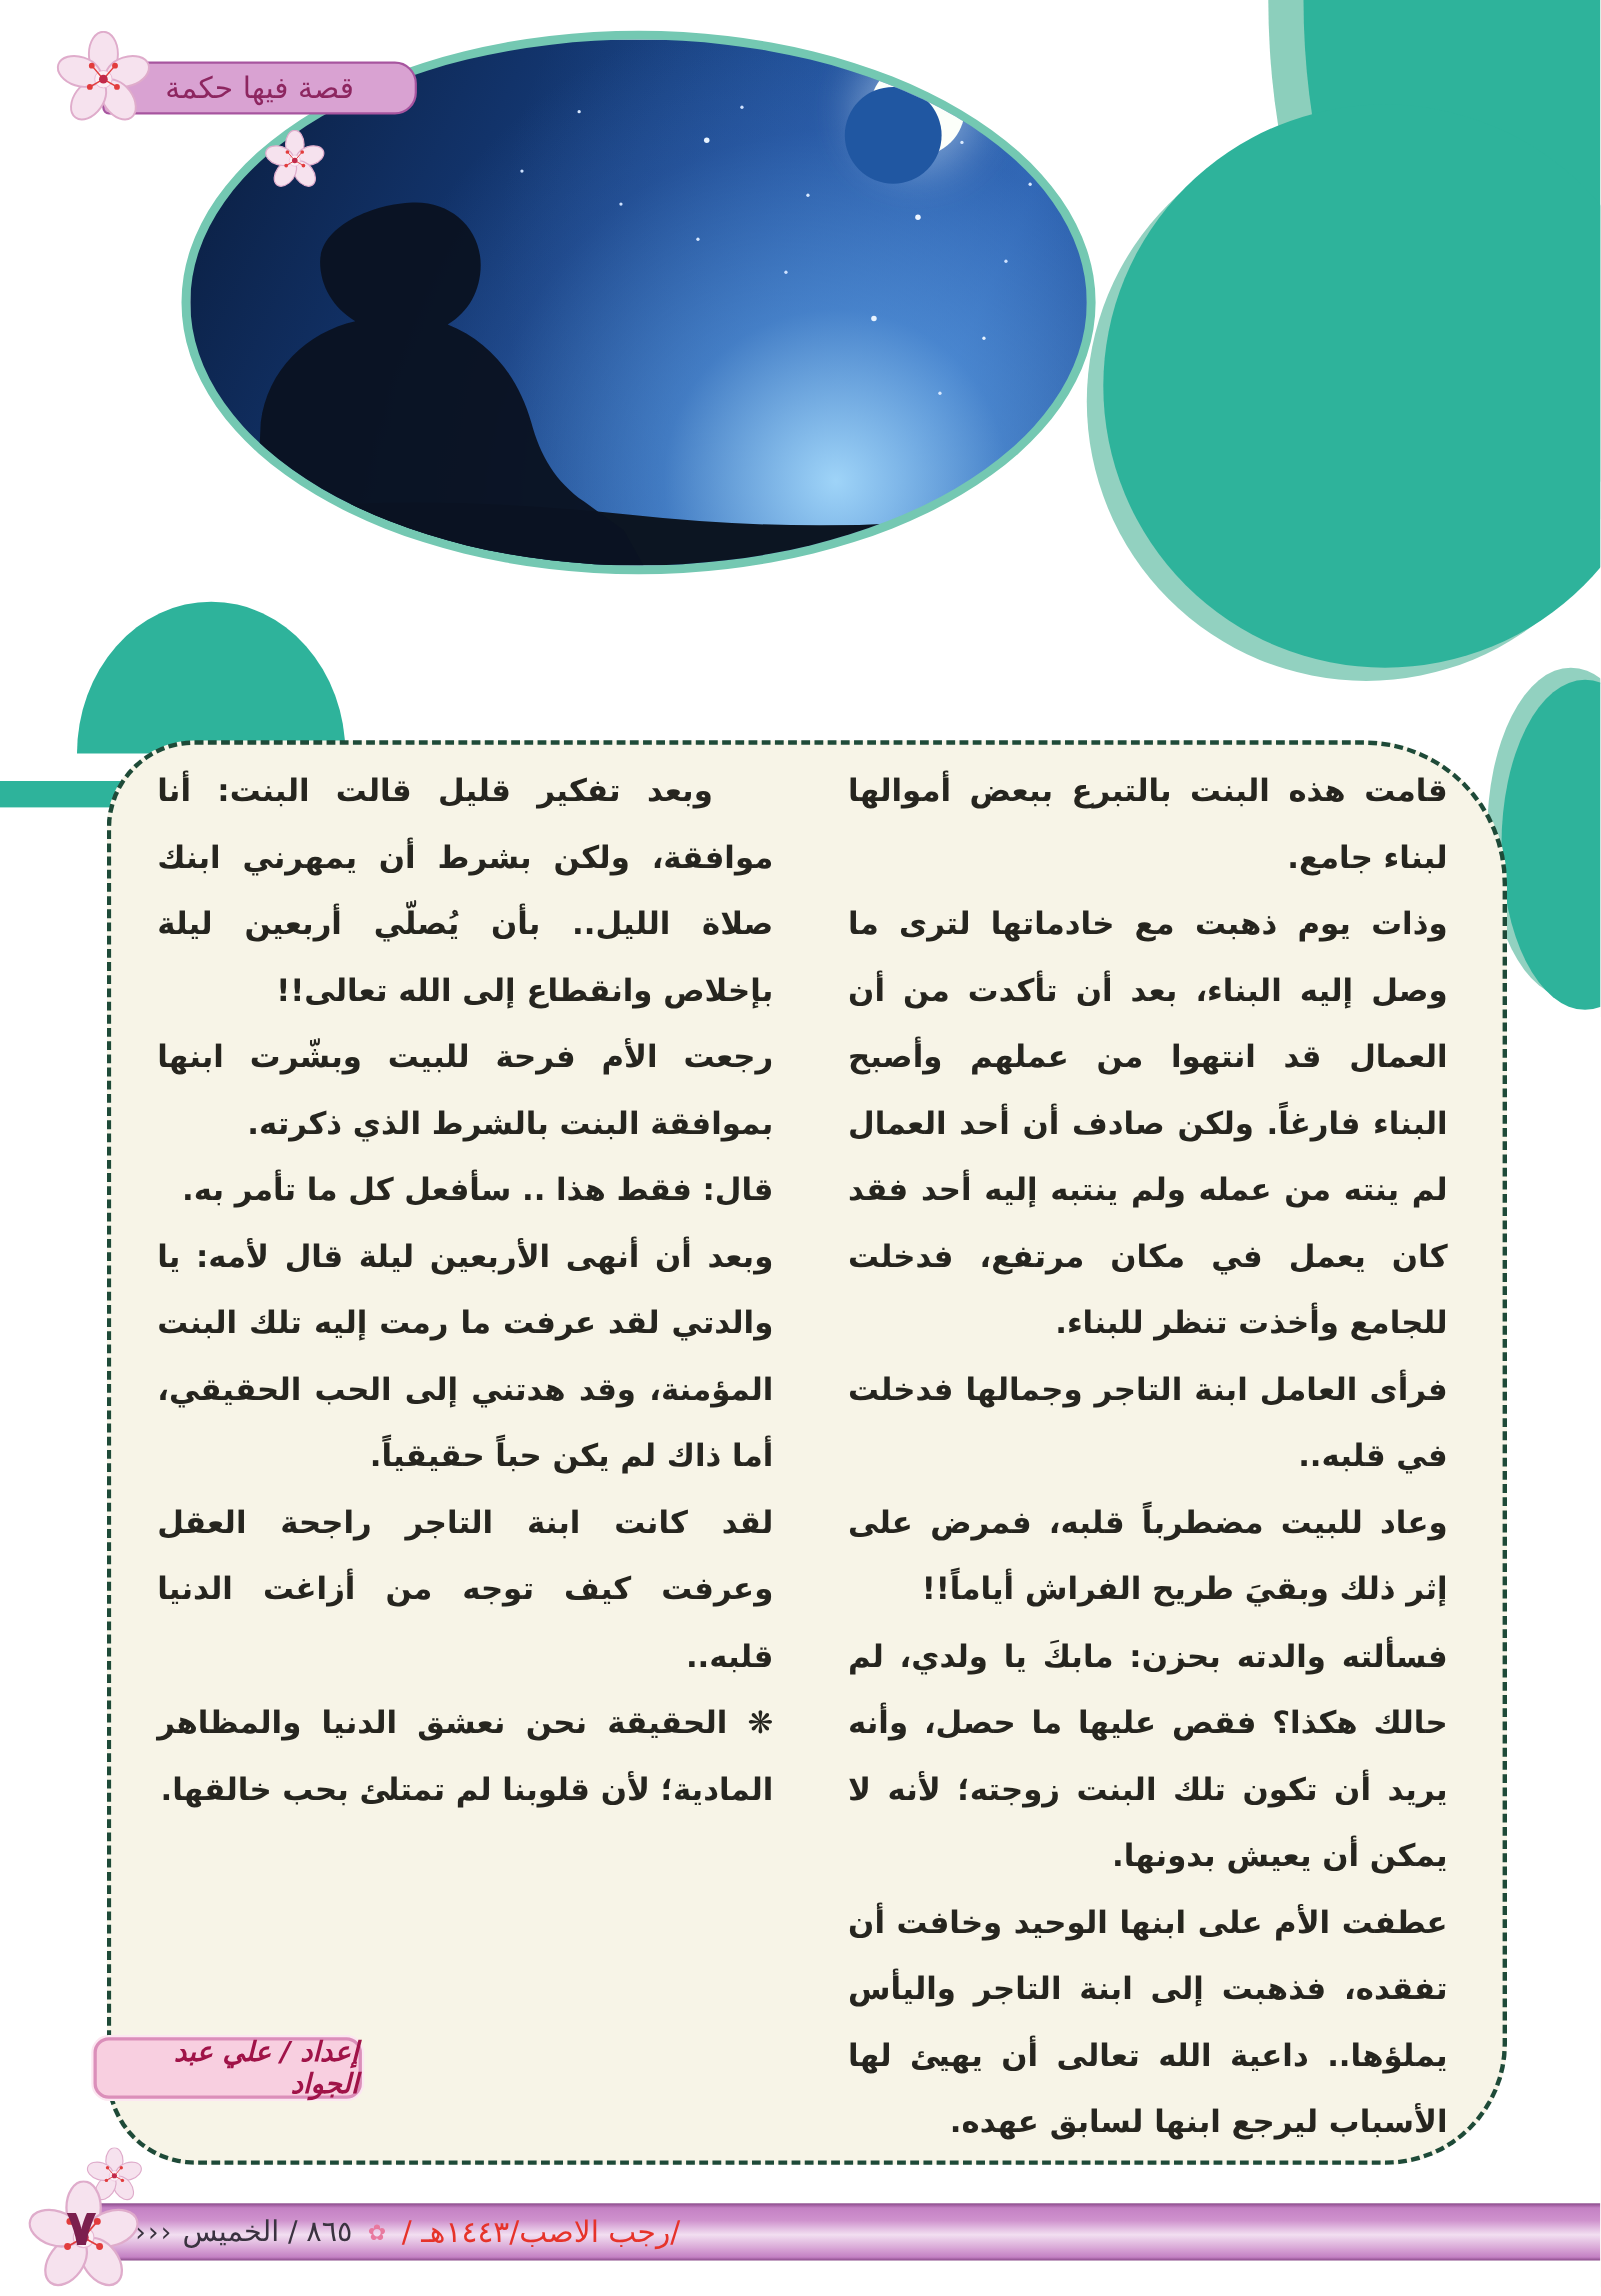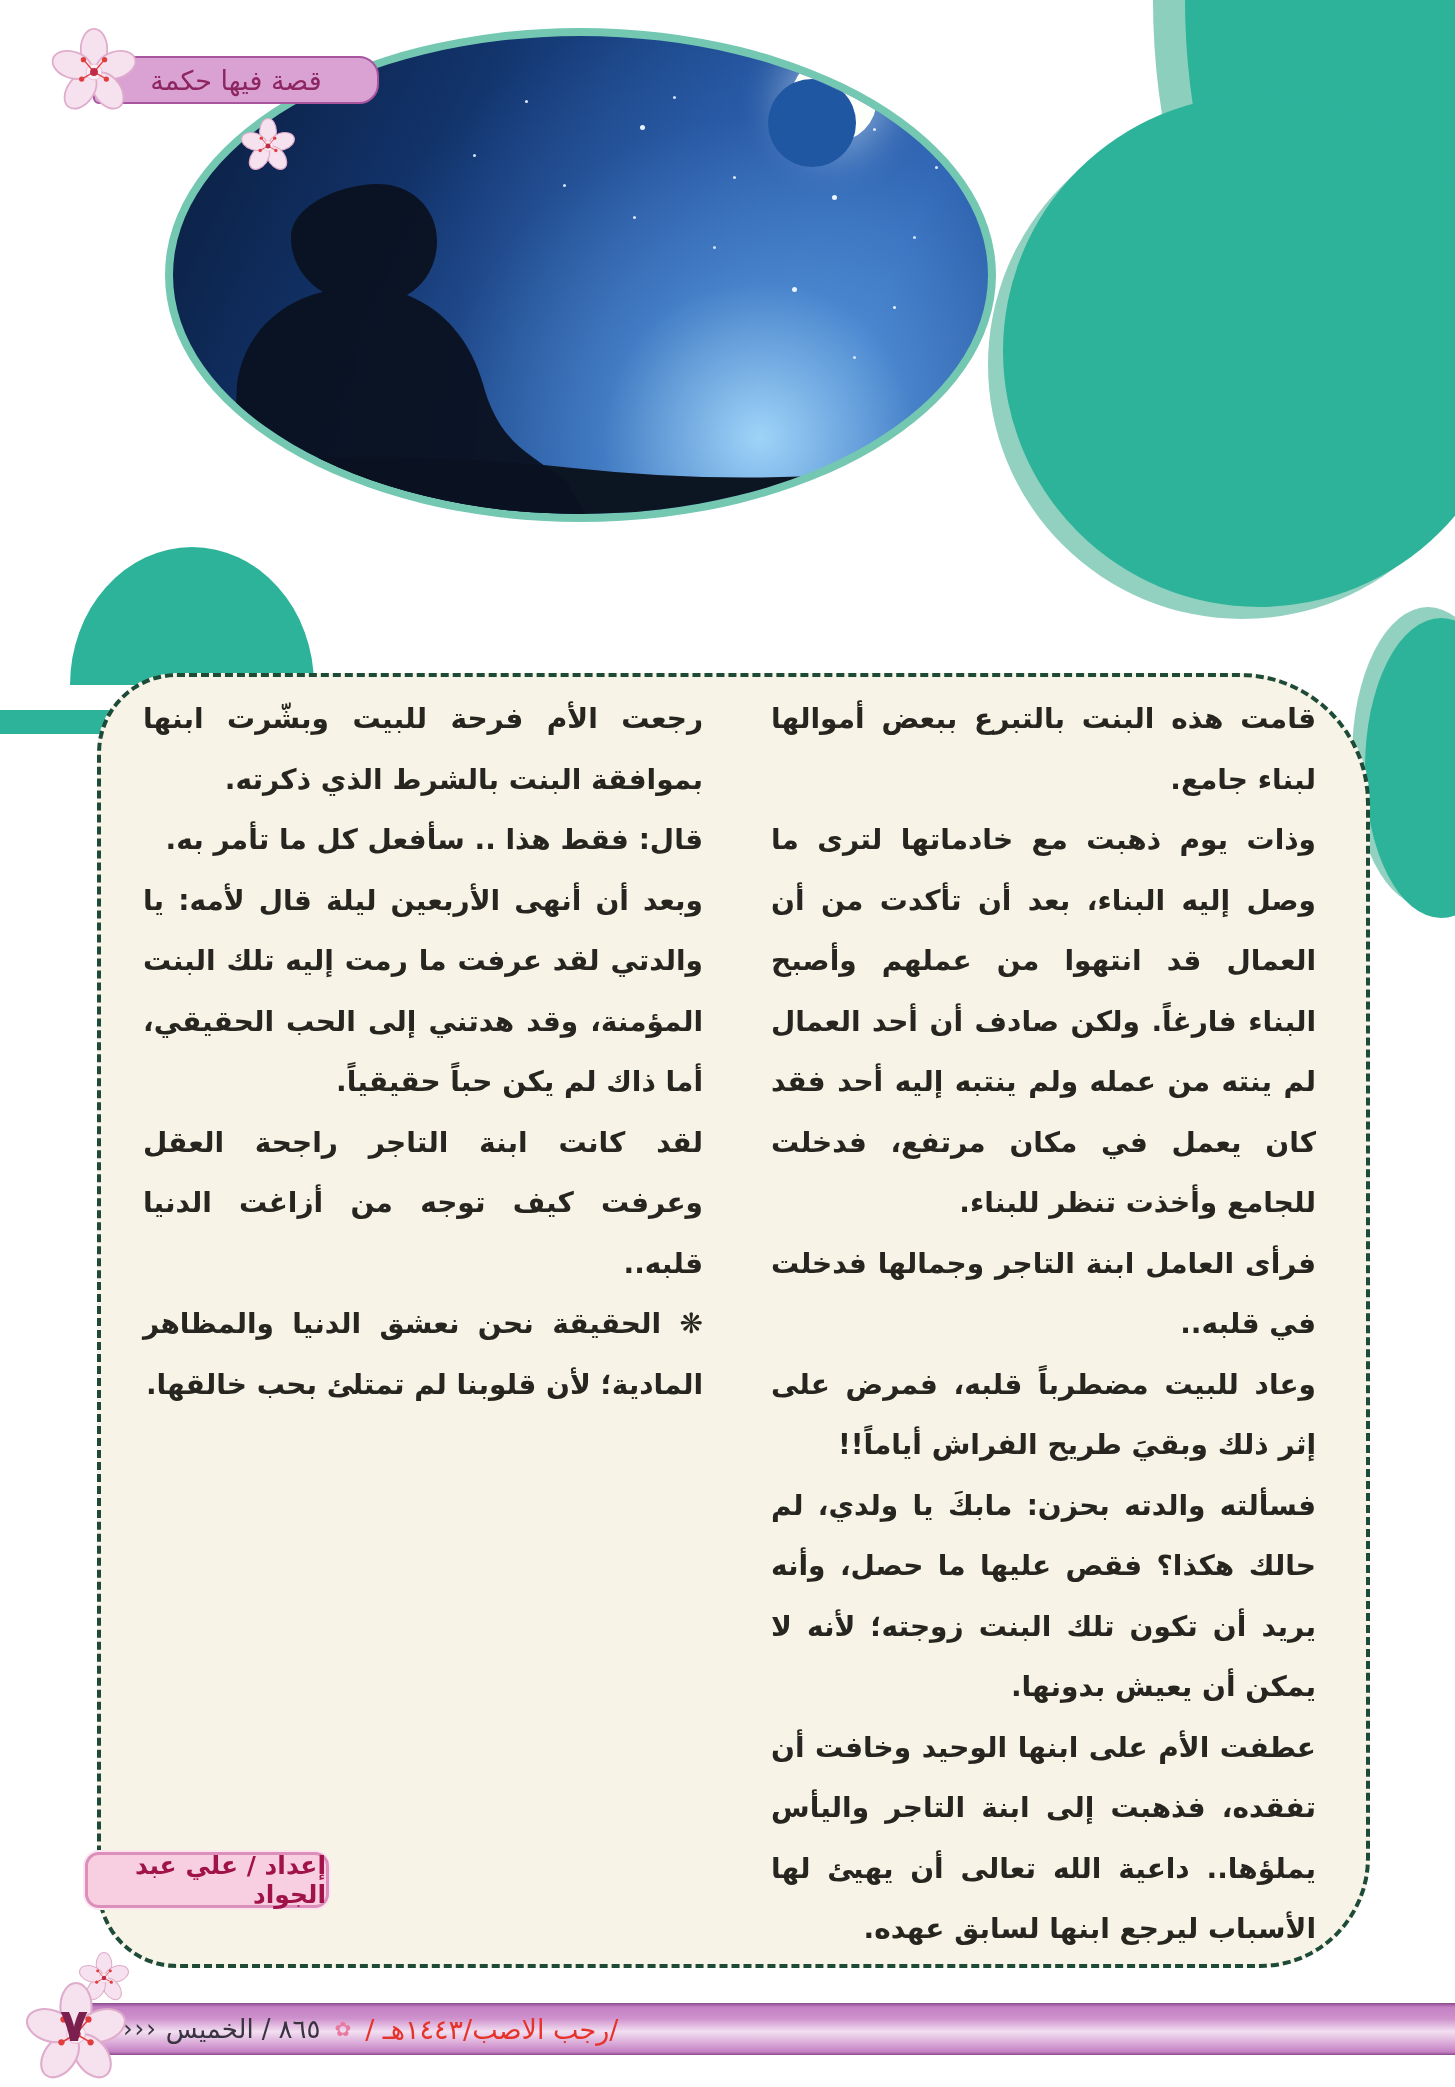--- a/index.html
+++ b/index.html
@@ -55,21 +55,21 @@
   .col{position:absolute;top:12px;direction:rtl;color:#26251f;
     font-size:28px;font-weight:bold;line-height:60.5px;text-align:justify;}
   .col p{margin:0;}
   .col p.indent-first{text-indent:55px;}
   .col-right{right:50px;width:545px;}
   .col-left{left:42px;width:560px;}
   
   .author-badge{position:absolute;left:85px;top:1852px;width:238px;height:50px;z-index:5;
     background:#f8cfe0;border:3px solid #db8fba;border-radius:14px;
     box-shadow:0 0 0 2px #fce7f1;display:flex;align-items:center;justify-content:center;
-    direction:rtl;color:#a01348;font-weight:bold;font-size:25px;}
+    direction:rtl;color:#a01348;font-weight:bold;font-size:25px;font-style:italic;}
   
   .footer-bar{position:absolute;left:85px;top:2003px;width:1370px;height:52px;z-index:4;
     background:linear-gradient(180deg,#8a4a8a 0%,#c481c4 8%,#cf92cd 30%,#f2dff1 55%,#d9a8d7 78%,#c481c4 94%,#8a4a8a 100%);
     display:flex;align-items:center;direction:ltr;padding-left:38px;box-sizing:border-box;}
   .footer-black{color:#3a3340;font-size:26px;display:flex;align-items:center;gap:8px;}
   .footer-chevrons{letter-spacing:2px;font-size:24px;}
   .footer-flower{color:#e87fa0;font-size:20px;margin:0 14px;color:#e8799f;}
   .footer-date{color:#e6332a;font-weight:normal;font-size:27px;direction:rtl;}
   .page-number{position:absolute;left:60px;top:1998px;z-index:7;color:#7b1f4e;
     font-weight:bold;font-size:46px;}
@@ -139,20 +139,21 @@
   <div class="content">
     <div class="col col-right">
         <p>قامت هذه البنت بالتبرع ببعض أموالها لبناء جامع.</p>
         <p>وذات يوم ذهبت مع خادماتها لترى ما وصل إليه البناء، بعد أن تأكدت من أن العمال قد انتهوا من عملهم وأصبح البناء فارغاً. ولكن صادف أن أحد العمال لم ينته من عمله ولم ينتبه إليه أحد فقد كان يعمل في مكان مرتفع، فدخلت للجامع وأخذت تنظر للبناء.</p>
         <p>فرأى العامل ابنة التاجر وجمالها فدخلت في قلبه..</p>
         <p>وعاد للبيت مضطرباً قلبه، فمرض على إثر ذلك وبقيَ طريح الفراش أياماً!!</p>
         <p>فسألته والدته بحزن: مابكَ يا ولدي، لم حالك هكذا؟ فقص عليها ما حصل، وأنه يريد أن تكون تلك البنت زوجته؛ لأنه لا يمكن أن يعيش بدونها.</p>
         <p>عطفت الأم على ابنها الوحيد وخافت أن تفقده، فذهبت إلى ابنة التاجر واليأس يملؤها.. داعية الله تعالى أن يهيئ لها الأسباب ليرجع ابنها لسابق عهده.</p>
       </div>
     <div class="col col-left">
+        <p class="indent-first">وبعد تفكير قليل قالت البنت: أنا موافقة، ولكن بشرط أن يمهرني ابنك صلاة الليل.. بأن يُصلّي أربعين ليلة بإخلاص وانقطاع إلى الله تعالى!!</p>
         <p>رجعت الأم فرحة للبيت وبشّرت ابنها بموافقة البنت بالشرط الذي ذكرته.</p>
         <p>قال: فقط هذا .. سأفعل كل ما تأمر به.</p>
         <p>وبعد أن أنهى الأربعين ليلة قال لأمه: يا والدتي لقد عرفت ما رمت إليه تلك البنت المؤمنة، وقد هدتني إلى الحب الحقيقي، أما ذاك لم يكن حباً حقيقياً.</p>
         <p>لقد كانت ابنة التاجر راجحة العقل وعرفت كيف توجه من أزاغت الدنيا قلبه..</p>
         <p>❋ الحقيقة نحن نعشق الدنيا والمظاهر المادية؛ لأن قلوبنا لم تمتلئ بحب خالقها.</p>
       </div>
   </div>
 
   <div class="author-badge">
     <span>إعداد / علي عبد الجواد</span>

